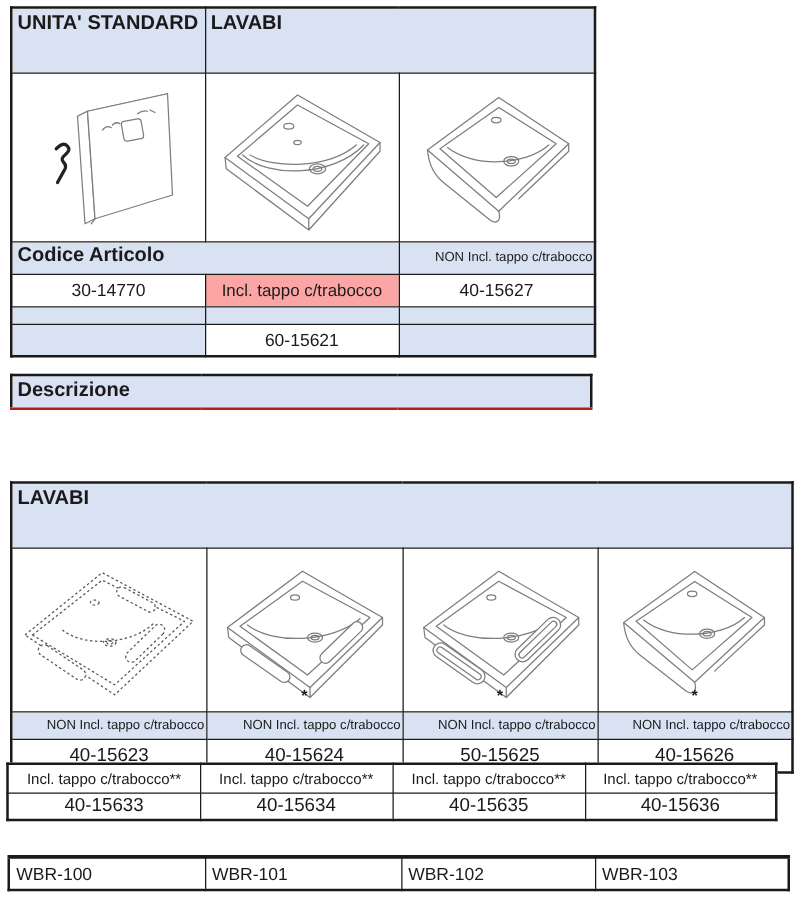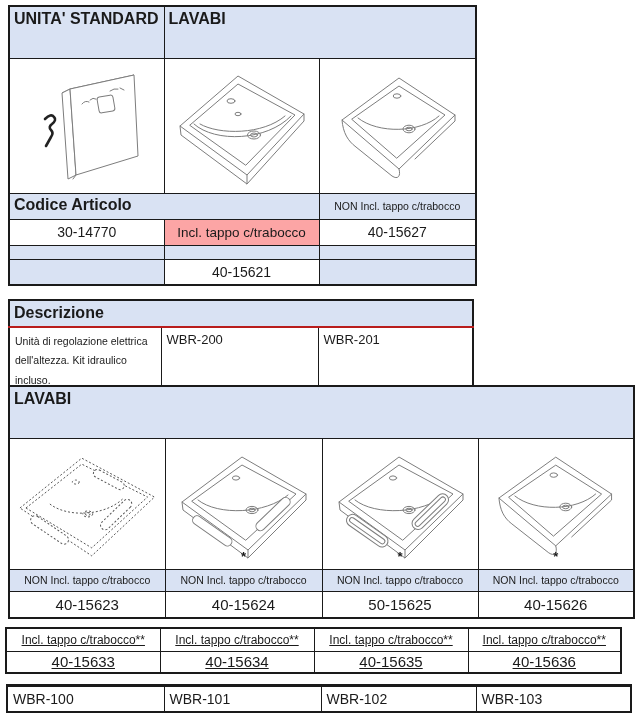--- a/index.html
+++ b/index.html
@@ -7,21 +7,21 @@
   .page { position:relative; width:641px; height:719px; background:#ffffff; overflow:hidden; }
 
   table { border-collapse:collapse; table-layout:fixed; position:absolute; background:#fff; }
   td { border:1px solid #1a1a1a; overflow:hidden; }
   table { border:2px solid #1a1a1a;padding-left:32px; }
 
   .hdr { background:#d9e2f3; font-weight:bold; font-size:16px; vertical-align:top; padding:2px 4px; line-height:1.25; }
   .blue { background:#d9e2f3; }
   .code { font-size:14px; text-align:center; vertical-align:middle; background:#fff; }
   .code-lg { font-size:15px; text-align:center; vertical-align:middle; background:#fff; }
-  .small-lbl { font-size:10.5px; text-align:center; vertical-align:middle; white-space:nowrap; padding:1px; }
+  .small-lbl { font-size:10.5px; text-align:right; vertical-align:middle; white-space:nowrap; padding:1px; }
   .incl-lbl { font-size:13.5px; text-align:center; vertical-align:middle; white-space:nowrap; background:#fca5a5; }
   .incl2-lbl { font-size:12px; text-align:center; vertical-align:middle; white-space:nowrap; background:#fff; }
   .img-cell { background:#fff; text-align:center; vertical-align:middle; padding:0; }
   .img-wrap { position:relative; width:100%; height:100%; display:flex; align-items:center; justify-content:center; }
   .asterisk { position:absolute; bottom:3px; left:0; right:0; text-align:center; font-size:13px; font-weight:bold; line-height:1; }
   .desc-cell { font-size:10.5px; line-height:1.85; vertical-align:top; padding:4px 6px 2px 5px; background:#fff; }
   .model-cell { font-size:13px; vertical-align:top; text-align:left; padding:4px 2px 2px 5px; background:#fff; }
   .wbr-cell { font-size:14px; vertical-align:middle; text-align:left; padding:2px 2px 2px 5px; background:#fff; }
   .thickb { border-bottom:2px solid #b91c1c; }
   #t5 { border-top:3px solid #1a1a1a; }
@@ -99,40 +99,35 @@
       <td class="incl-lbl">Incl. tappo c/trabocco</td>
       <td class="code">40-15627</td>
     </tr>
     <tr style="height:14px">
       <td class="blue"></td>
       <td class="blue"></td>
       <td class="blue"></td>
     </tr>
     <tr style="height:26px">
       <td class="blue"></td>
-      <td class="code">40-15621</td>
+      <td class="code">60-15621</td>
       <td class="blue"></td>
     </tr>
   </tbody>
     </table>
 
   <table id="t2" style="left:8px; top:299px; width:464px;">
     <colgroup>
         <col style="width:152px">
         <col style="width:157px">
         <col style="width:155px">
       </colgroup>
     <tbody>
         <tr style="height:27px">
       <td class="hdr thickb" colspan="3" style="vertical-align:middle; padding-top:0;">Descrizione</td>
-    </tr>
-    <tr style="height:49px">
-      <td class="desc-cell">Unità di regolazione elettrica dell'altezza. Kit idraulico incluso.</td>
-      <td class="model-cell">WBR-200</td>
-      <td class="model-cell">WBR-201</td>
     </tr>
   </tbody>
     </table>
 
   <table id="t3" style="left:8px; top:385px; width:625px;">
     <colgroup>
         <col style="width:156px">
         <col style="width:157px">
         <col style="width:156px">
         <col style="width:156px">
@@ -214,21 +209,21 @@
     </tr>
     <tr style="height:27px">
       <td class="code-lg">40-15623</td>
       <td class="code-lg">40-15624</td>
       <td class="code-lg">50-15625</td>
       <td class="code-lg">40-15626</td>
     </tr>
   </tbody>
     </table>
 
-  <table id="t4" style="left:5px; top:627px; width:615px;text-decoration:underline;">
+  <table id="t4" style="left:5px; top:610px; width:615px;">
     <colgroup>
         <col style="width:154px">
         <col style="width:154px">
         <col style="width:154px">
         <col style="width:153px">
       </colgroup>
     <tbody>
         <tr style="height:23px">
       <td class="incl2-lbl">Incl. tappo c/trabocco**</td>
       <td class="incl2-lbl">Incl. tappo c/trabocco**</td>

